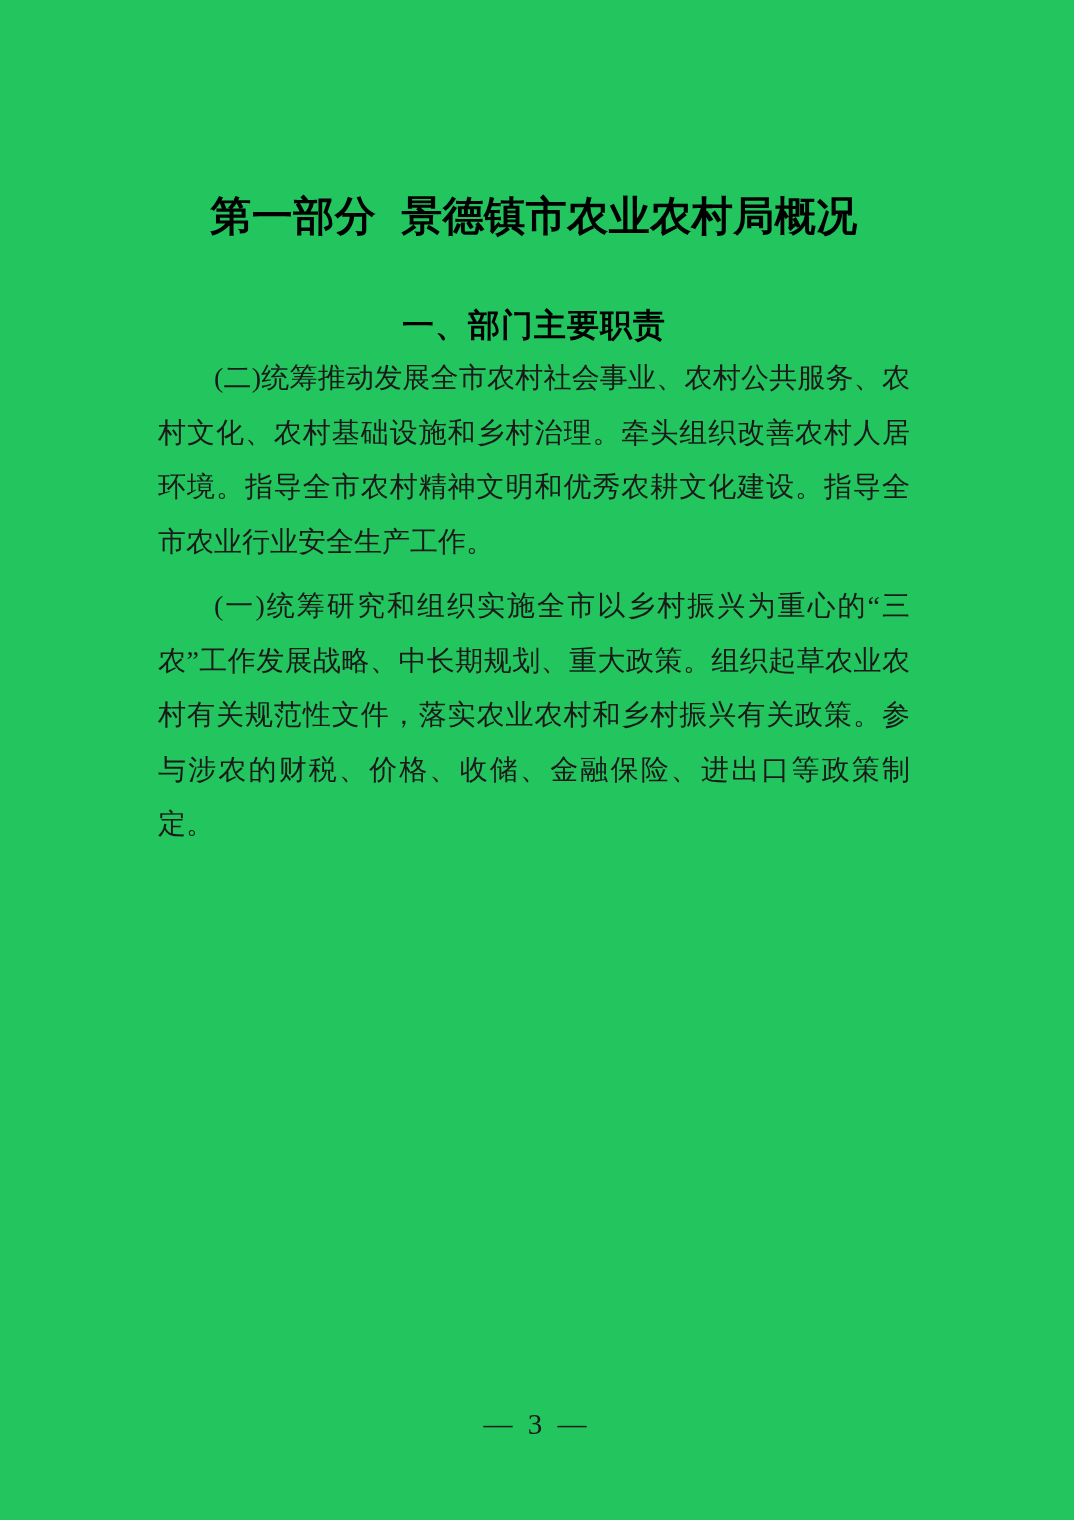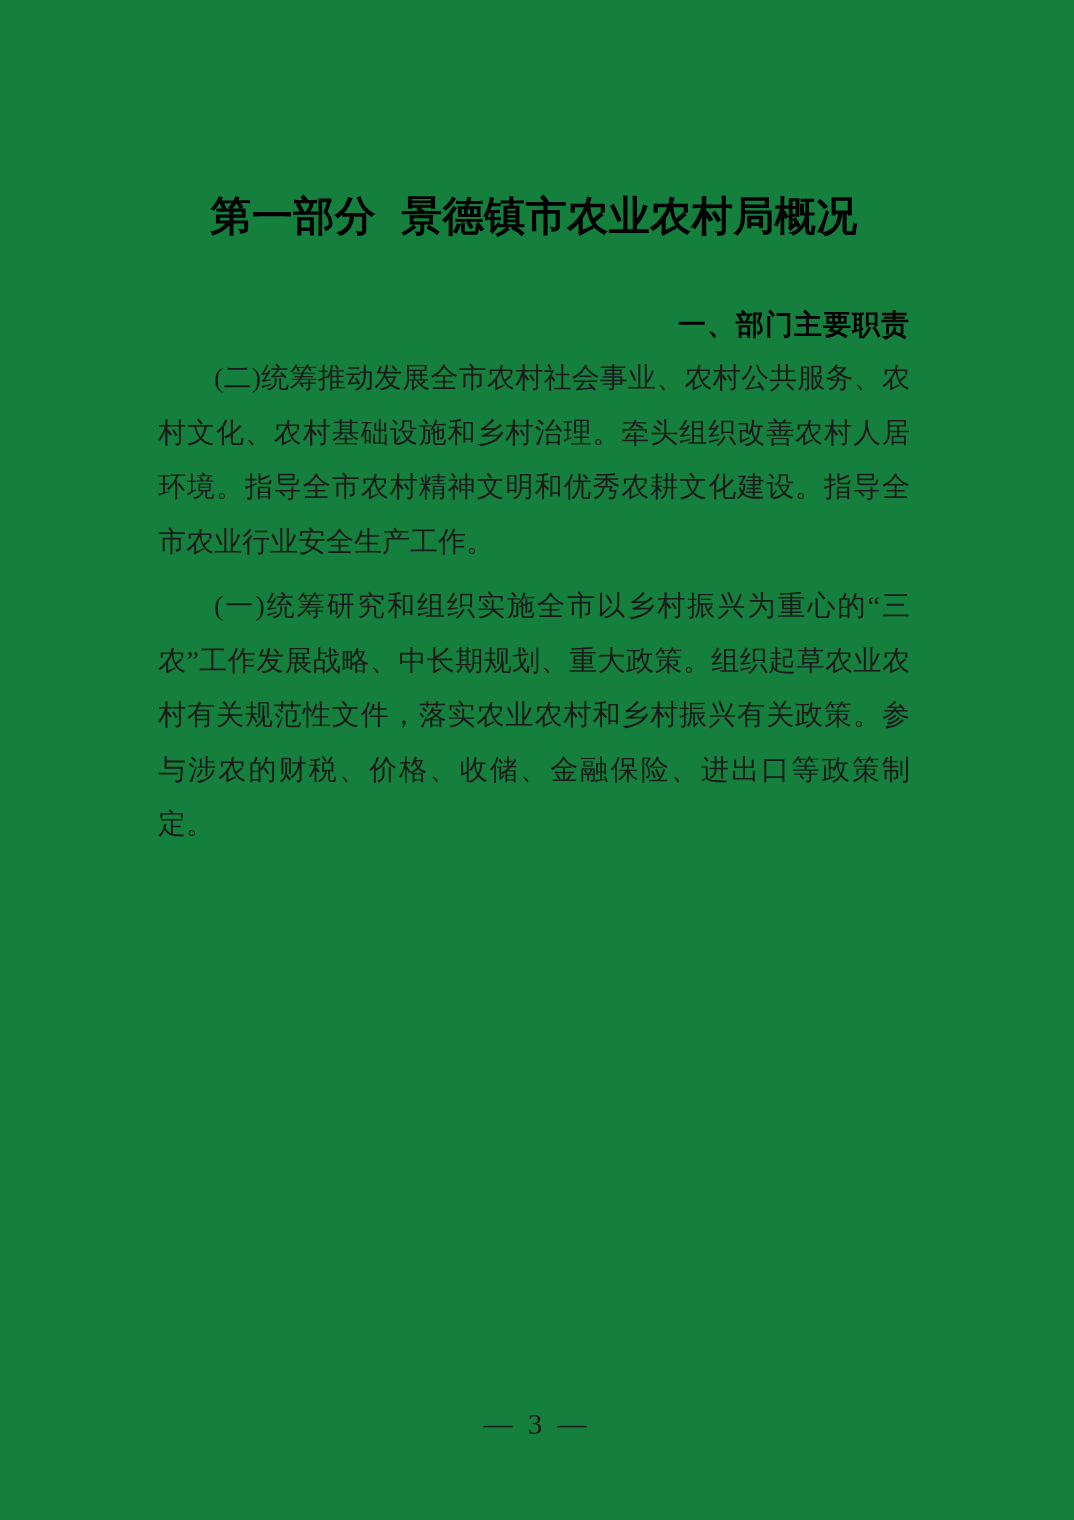--- a/index.html
+++ b/index.html
@@ -4,21 +4,21 @@
 <style>
   html, body {
     margin: 0;
     padding: 0;
     background: #ffffff;
   }
   .page {
     position: relative;
     width: 1074px;
     height: 1520px;
-    background: #15803d;
+    background: #22c55e;
     color: #111111;
     overflow: hidden;
     font-family: "Liberation Serif", serif;
   }
   .content {
     padding: 0 164px 0 158px; 
   }
   .title {
     margin: 0;
     padding-top: 190px;
@@ -27,25 +27,25 @@
     font-weight: 700;
     line-height: 52px;
     text-align: center;
     word-spacing: 0.35em;
     letter-spacing: 0.5px;
     color: #000000;
   }
   .section-heading {
     margin: 64px 0 0 0;
     font-family: "Liberation Sans", sans-serif;
-    font-size: 28px;
+    font-size: 32px;
     font-weight: 700;
     line-height: 38px;
     letter-spacing: 1px;
-    text-align: right;
+    text-align: center;
     color: #000000;
   }
   .body-text {
     margin-top: 7px;
   }
   .body-text p {
     margin: 0 0 10px 0;
     font-family: "Liberation Serif", serif;
     font-size: 28px;
     font-weight: 400;

